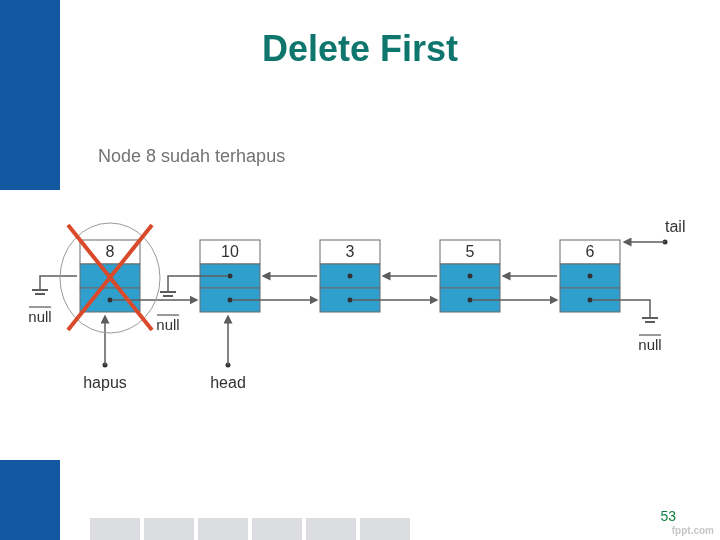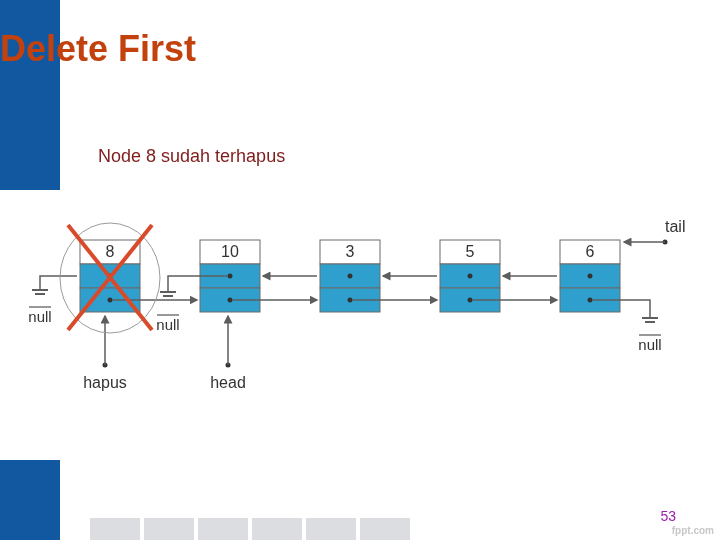--- a/index.html
+++ b/index.html
@@ -13,29 +13,30 @@
   }
   .sidebar-band {
     position: absolute;
     left: 0; top: 0;
     width: 60px; height: 540px;
     background: #1258a0;
   }
   .title {
     position: absolute;
     left: 0; right: 0; top: 28px;
+    text-align: center;
     font-size: 36px;
-    color: #c2410c;
+    color: #0f766e;
   }
   .caption {
     position: absolute;
     left: 98px;
     top: 146px;
     font-size: 18px;
-    color: #7f1d1d;
+    color: #737373;
   }
   .diagram {
     position: absolute;
     left: 0; top: 190px;
     width: 720px;
     height: 270px;
     background: #fff;
   }
   .footer-blocks {
     position: absolute;
@@ -46,21 +47,21 @@
   }
   .footer-blocks div {
     width: 50px; height: 22px;
     background: #dcdde0;
   }
   .page-num {
     position: absolute;
     right: 44px;
     bottom: 16px;
     font-size: 14px;
-    color: #a21caf;
+    color: #15803d;
   }
   .watermark {
     position: absolute;
     right: 6px;
     bottom: 4px;
     font-size: 10px;
     color: #c7c7c7;
     font-weight: bold;
   }
 </style>

